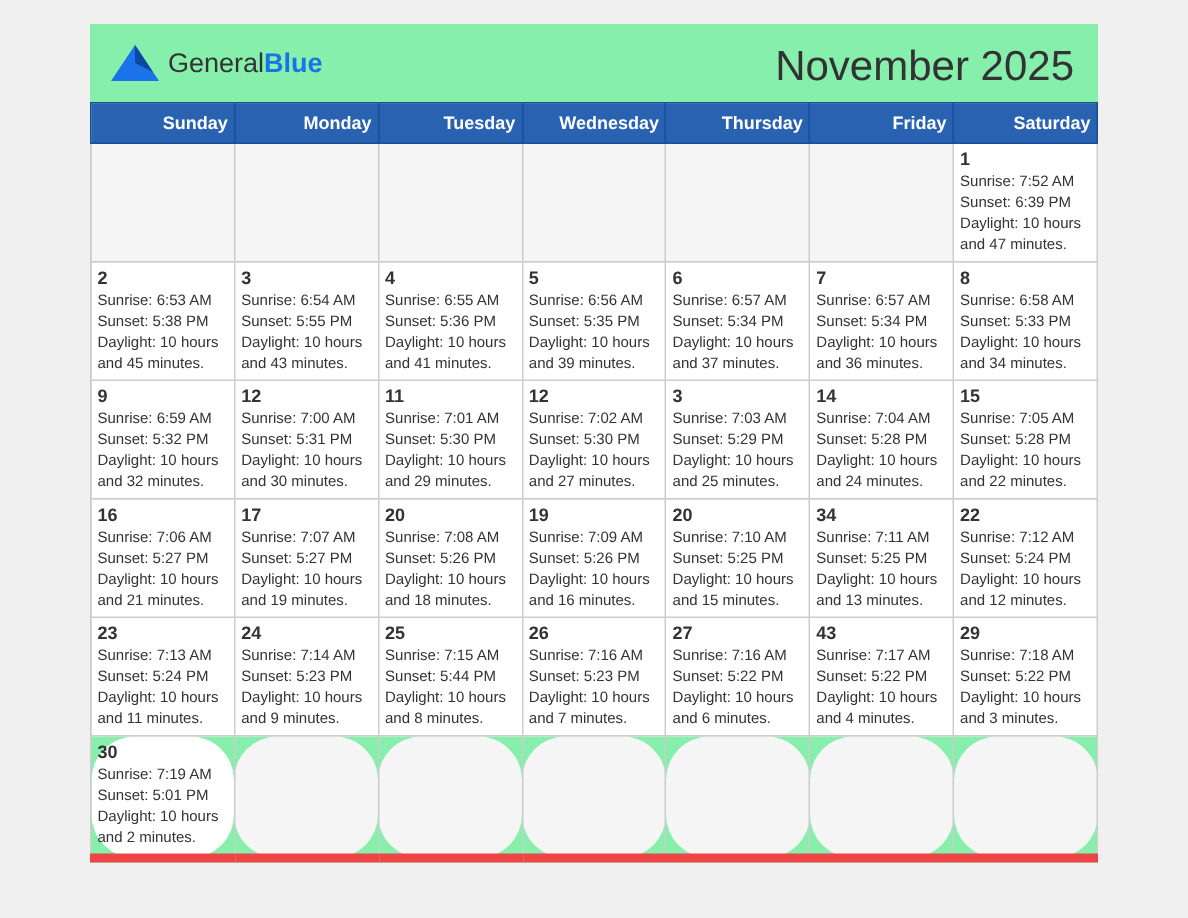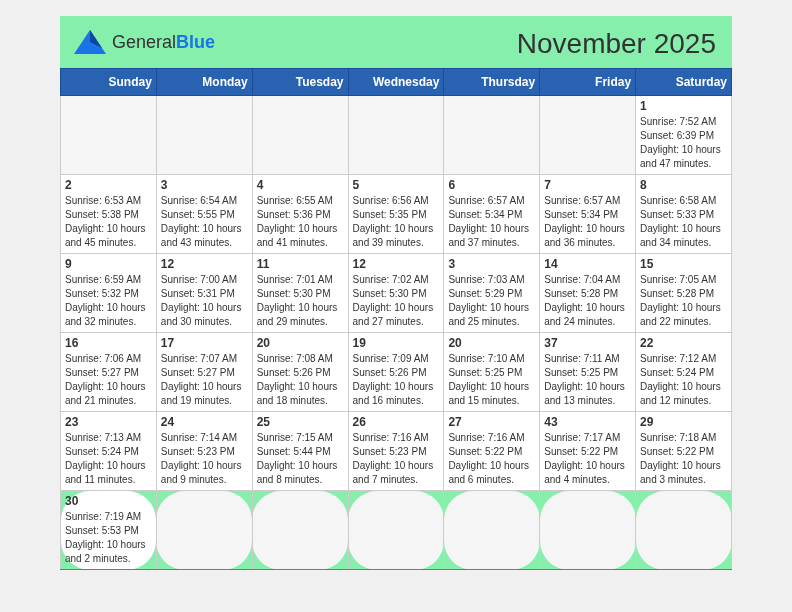--- a/index.html
+++ b/index.html
@@ -76,21 +76,21 @@
       font-weight: bold;
       margin-bottom: 2px;
       display: block;
     }
     .day-info {
       font-size: 10px;
       line-height: 1.4;
       color: #333;
     }
     .last-row td {
-      border-bottom: 1px solid #ef4444;
+      border-bottom: 6px solid #ef4444;
       border-radius: 29px;
     }
   </style>
 </head>
 <body>
 
 <div class="page">
   <div class="header">
     <div class="logo">
       <svg class="logo-icon" viewBox="0 0 36 28" xmlns="http://www.w3.org/2000/svg">
@@ -246,21 +246,21 @@
 Sunset: 5:26 PM
 Daylight: 10 hours and 16 minutes.</div>
           </td>
           <td>
             <span class="day-num">20</span>
             <div class="day-info">Sunrise: 7:10 AM
 Sunset: 5:25 PM
 Daylight: 10 hours and 15 minutes.</div>
           </td>
           <td>
-            <span class="day-num">37</span>
+            <span class="day-num">34</span>
             <div class="day-info">Sunrise: 7:11 AM
 Sunset: 5:25 PM
 Daylight: 10 hours and 13 minutes.</div>
           </td>
           <td>
             <span class="day-num">22</span>
             <div class="day-info">Sunrise: 7:12 AM
 Sunset: 5:24 PM
 Daylight: 10 hours and 12 minutes.</div>
           </td>
@@ -306,21 +306,21 @@
             <span class="day-num">29</span>
             <div class="day-info">Sunrise: 7:18 AM
 Sunset: 5:22 PM
 Daylight: 10 hours and 3 minutes.</div>
           </td>
         </tr>
         <tr class="last-row">
           <td>
             <span class="day-num">30</span>
             <div class="day-info">Sunrise: 7:19 AM
-Sunset: 5:53 PM
+Sunset: 5:01 PM
 Daylight: 10 hours and 2 minutes.</div>
           </td>
           <td class="empty"></td>
           <td class="empty"></td>
           <td class="empty"></td>
           <td class="empty"></td>
           <td class="empty"></td>
           <td class="empty"></td>
         </tr>
       </tbody>

